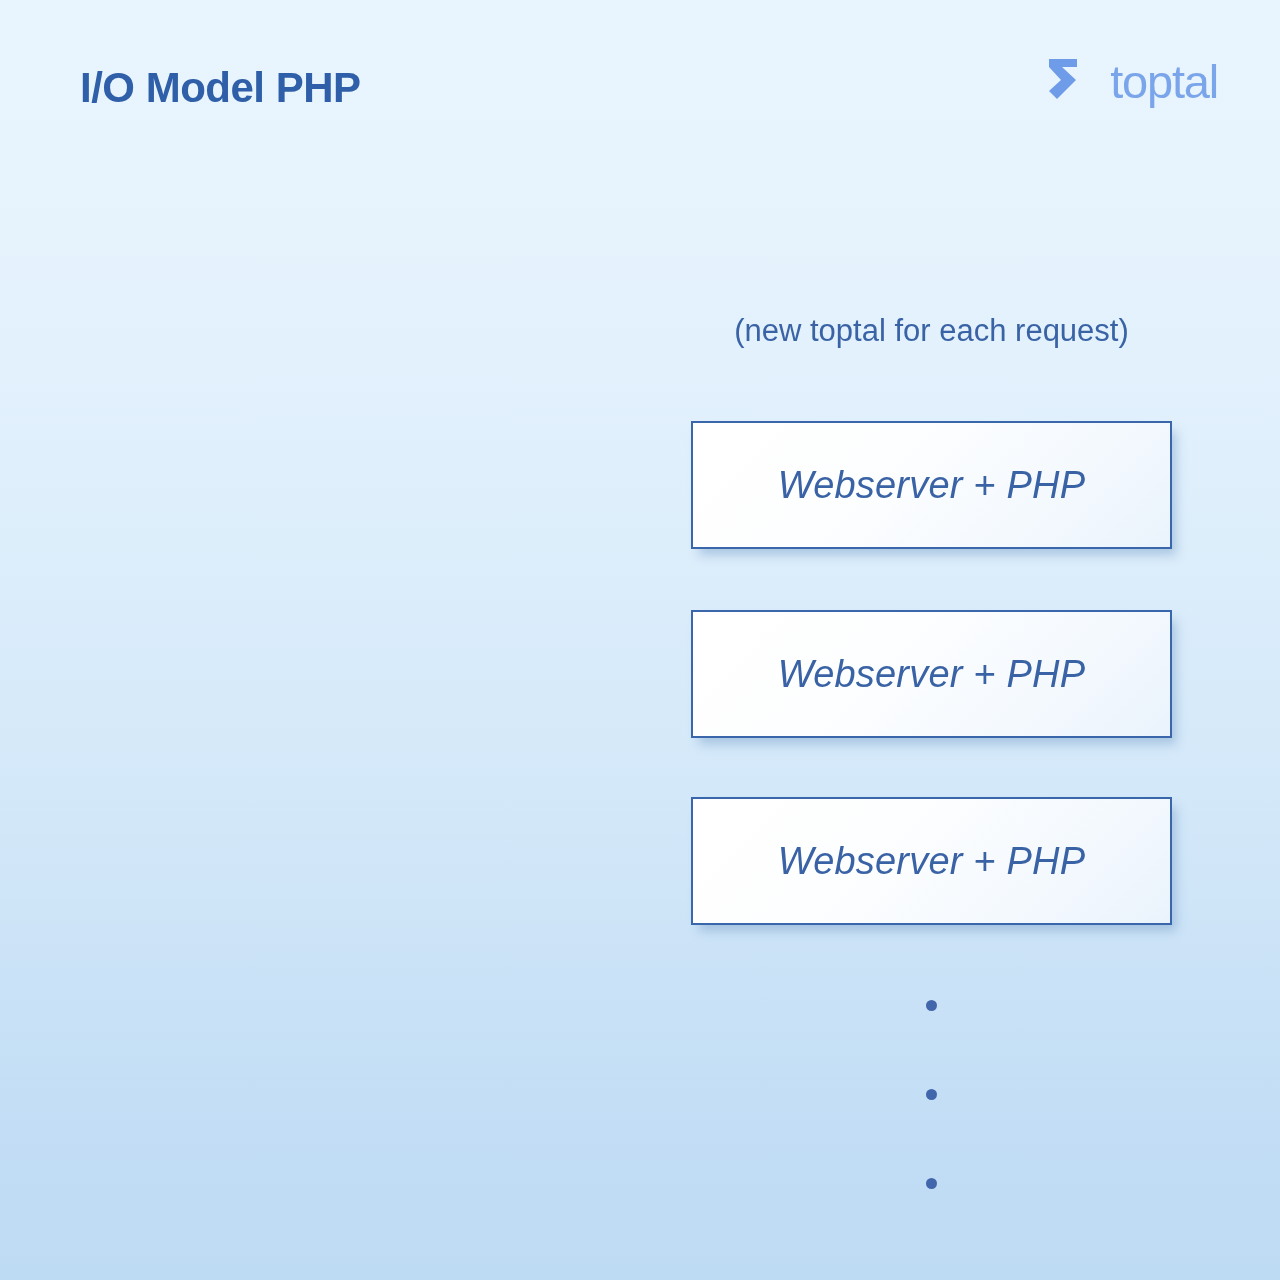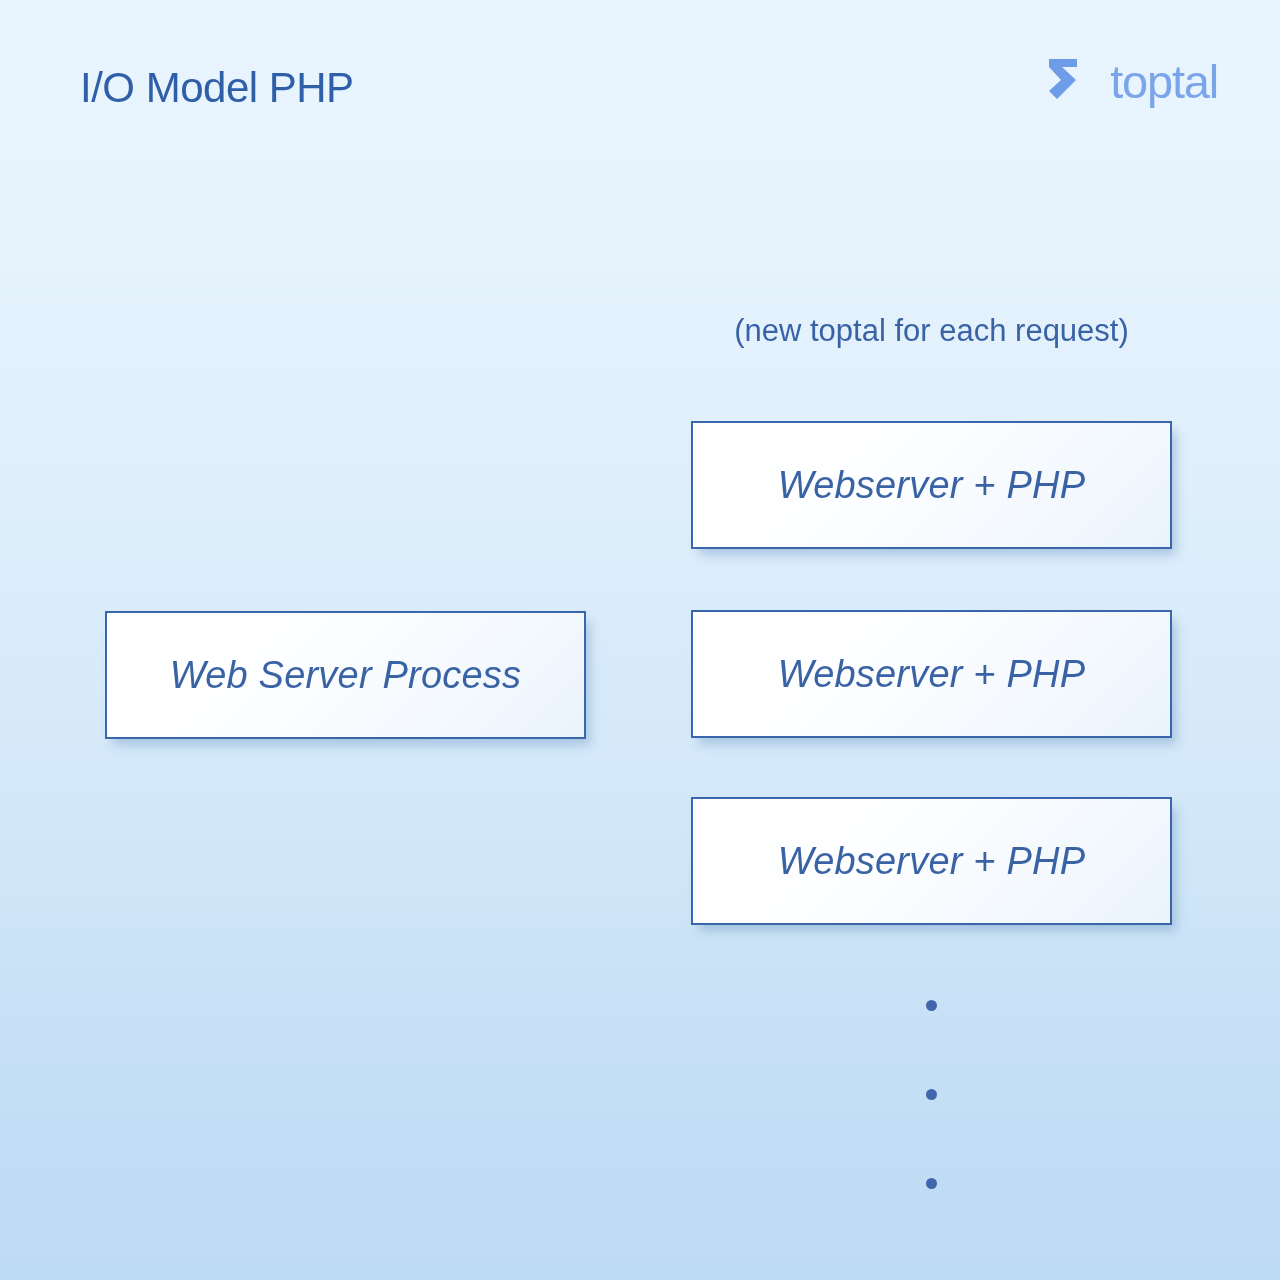--- a/index.html
+++ b/index.html
@@ -20,21 +20,21 @@
     width: 1280px;
     height: 1280px;
   }
 
   
   .slide-title {
     position: absolute;
     left: 80px;
     top: 64px;
     font-size: 42px;
-    font-weight: normal;
+    font-weight: bold;
     letter-spacing: -0.5px;
     color: #2f5fa8;
     white-space: nowrap;
   }
 
   .brand-logo {
     position: absolute;
     right: 62px;
     top: 55px;
     display: flex;
@@ -118,23 +118,20 @@
 
   <div class="brand-logo">
     <svg class="brand-mark" viewBox="0 0 44 50">
       <path d="M6 4 L34 4 L34 12 L19 12 L33 25 L14 44 L6 36 L18 25 L6 12 Z" fill="#6f9ce8"></path>
     </svg>
     <span class="brand-word">toptal</span>
   </div>
 
   <div class="caption">(new toptal for each request)</div>
 
-  <div class="node-box box-left">
-    <span class="node-label">Web Server Process</span>
-  </div>
 
   <div class="node-box box-php-1">
     <span class="node-label">Webserver + PHP</span>
   </div>
 
   <div class="node-box box-php-2">
     <span class="node-label">Webserver + PHP</span>
   </div>
 
   <div class="node-box box-php-3">

